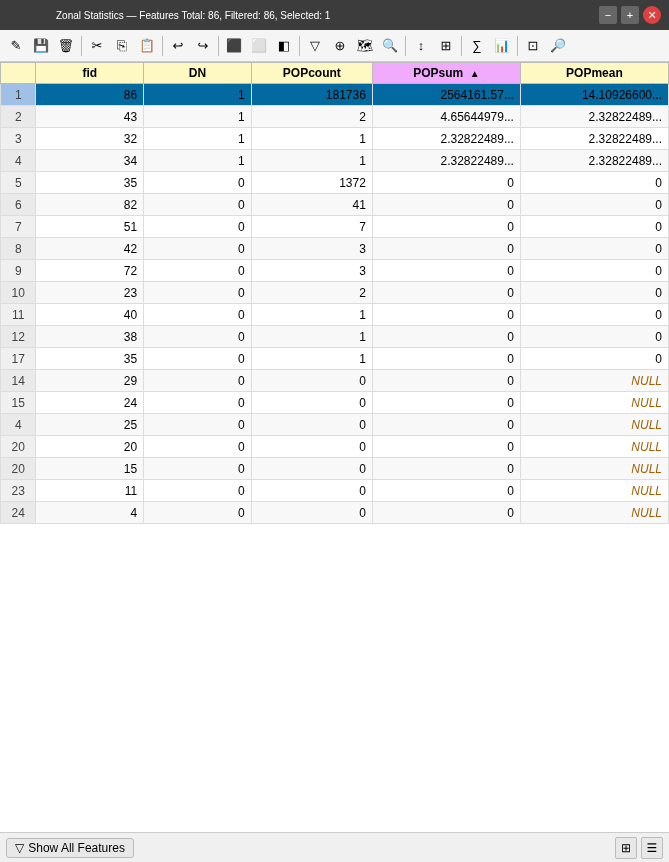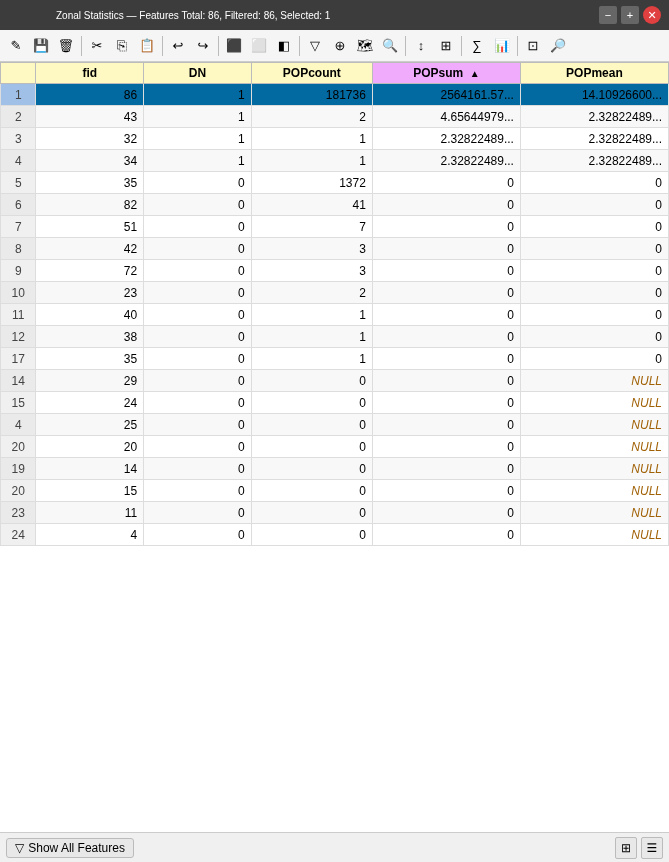--- a/index.html
+++ b/index.html
@@ -361,28 +361,20 @@
         </tr>
         <tr>
           <td class="row-num">20</td>
           <td>20</td>
           <td>0</td>
           <td>0</td>
           <td>0</td>
           <td><span class="null-val">NULL</span></td>
         </tr>
         <tr>
-          <td class="row-num">19</td>
-          <td>14</td>
-          <td>0</td>
-          <td>0</td>
-          <td>0</td>
-          <td><span class="null-val">NULL</span></td>
-        </tr>
-        <tr>
           <td class="row-num">20</td>
           <td>15</td>
           <td>0</td>
           <td>0</td>
           <td>0</td>
           <td><span class="null-val">NULL</span></td>
         </tr>
         <tr>
           <td class="row-num">23</td>
           <td>11</td>

